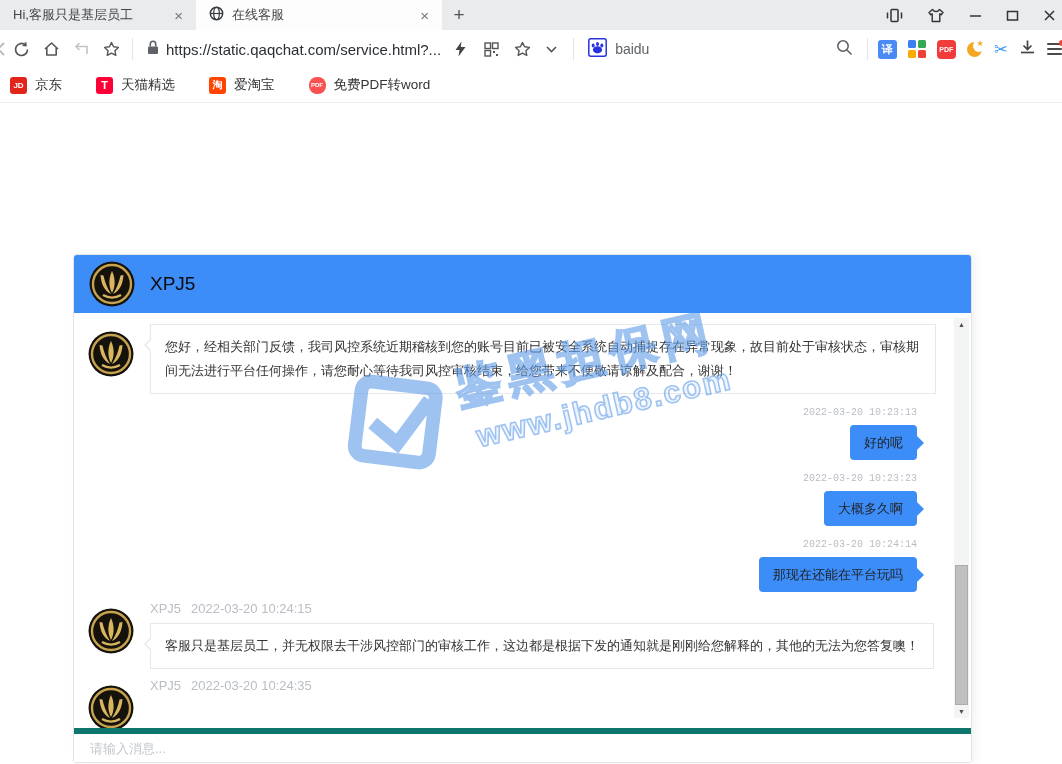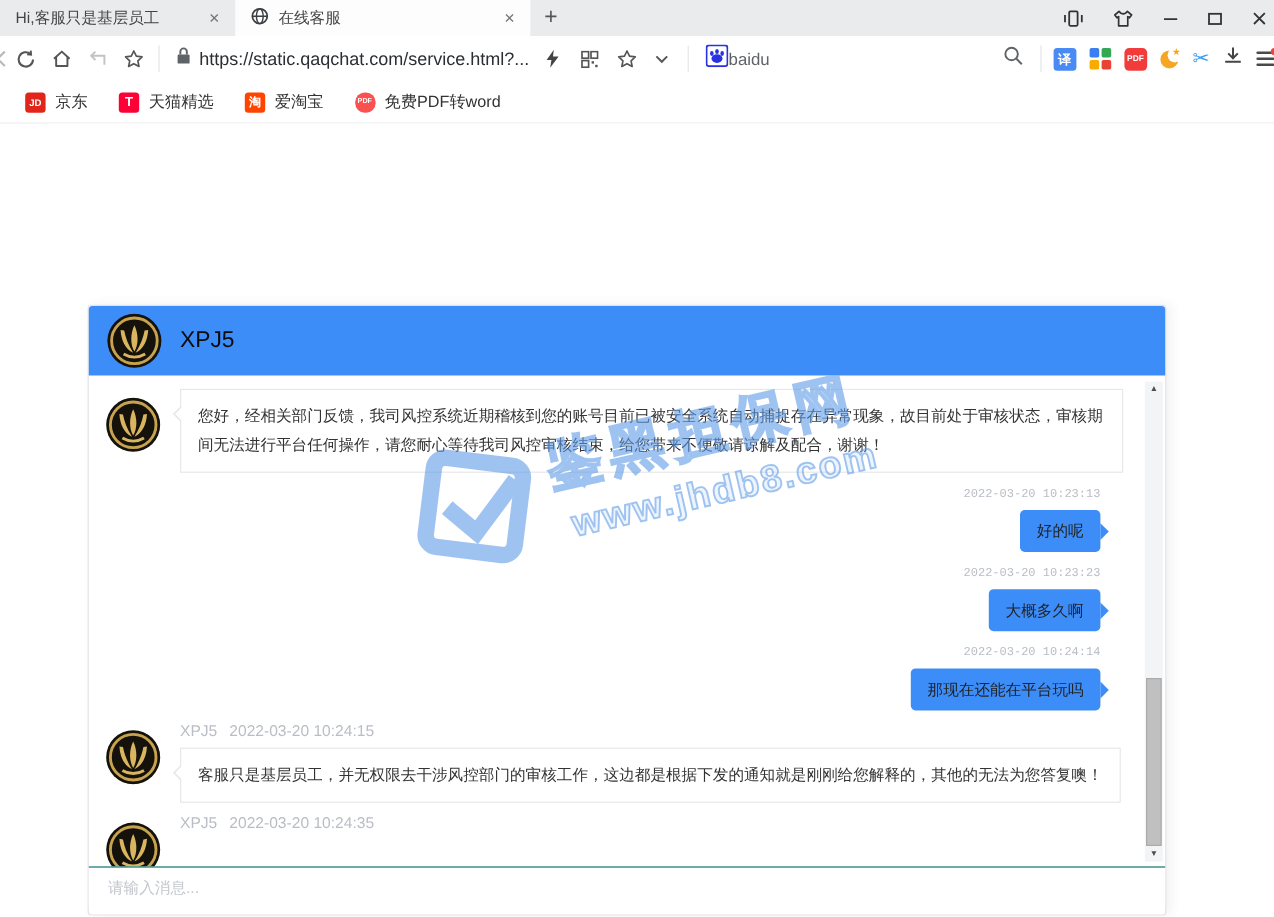--- a/index.html
+++ b/index.html
@@ -17,40 +17,40 @@
   .winctl { display:flex; align-items:center; gap:24px; padding:0 6px 0 0; }
   .winctl svg { display:block; }
 
   
   .navbar { height:38px; background:#fff; display:flex; align-items:center; padding:0 0 0 0; }
   .nav-icon { display:flex; align-items:center; justify-content:center; width:30px; height:30px; color:#5f6368; font-size:17px; }
   .nav-icon svg { display:block; }
   .vsep { width:1px; height:22px; background:#e3e5e7; margin:0 6px; }
   .urlbox { display:flex; align-items:center; gap:7px; padding:0 6px 0 8px; min-width:330px; }
   .url-text { font-size:15px; color:#2b2f33; white-space:nowrap; }
-  .searchbox { flex:1; display:flex; align-items:center; padding:0 8px; }
+  .searchbox { flex:1; display:flex; align-items:center; gap:8px; padding:0 8px; }
   .search-text { font-size:14px; color:#5f6368; flex:1; }
   .icon-sq { width:19px; height:19px; border-radius:3px; display:flex; align-items:center; justify-content:center; color:#fff; font-weight:bold; }
   .translate { background:#4a8af4; font-size:11px; }
   .extgrid { display:grid; grid-template-columns:8px 8px; grid-template-rows:8px 8px; gap:2px; }
   .extgrid i { display:block; border-radius:1.5px; }
   .pdf-tool { background:#f23c3c; font-size:7px; border-radius:4px; }
   .moon { position:relative; width:16px; height:16px; }
   .moon .disc { position:absolute; width:15px; height:15px; border-radius:50%; background:#f5a623; left:0; top:1px; }
   .moon .cut { position:absolute; width:12px; height:12px; border-radius:50%; background:#fff; left:6px; top:-1px; }
   .moon .star { position:absolute; right:-1px; top:-2px; color:#f5a623; font-size:8px; }
   .scissors { color:#3b9cf5; font-size:17px; }
   .menu-lines { position:relative; width:15px; height:12px; }
   .menu-lines i { position:absolute; left:0; right:0; height:2px; background:#4a4a4a; border-radius:1px; }
   .menu-lines i:nth-child(1){top:0} .menu-lines i:nth-child(2){top:5px} .menu-lines i:nth-child(3){top:10px}
   .menu-dot { position:absolute; right:-3px; top:-3px; width:6px; height:6px; border-radius:50%; background:#f44336; }
   .toolgroup { display:flex; align-items:center; gap:11px; padding:0 0 0 4px; }
 
   
-  .bookmarks { height:35px; background:#fff; border-bottom:1px solid #efefef; display:flex; align-items:center; padding-left:21px; gap:26px; }
+  .bookmarks { height:35px; background:#fff; border-bottom:1px solid #efefef; display:flex; align-items:center; padding-left:10px; gap:34px; }
   .bm { display:flex; align-items:center; gap:8px; font-size:13.5px; color:#333; cursor:pointer; }
   .bm-ico { width:17px; height:17px; border-radius:3px; color:#fff; font-weight:bold; display:flex; align-items:center; justify-content:center; }
   .bm-jd { background:#e1251b; font-size:8px; }
   .bm-tmall { background:#ff0036; font-size:11px; }
   .bm-tb { background:#ff4400; font-size:10px; }
   .bm-pdf { background:#fa5050; border-radius:8px; font-size:6px; }
 
   
   .page { position:relative; width:1062px; height:660px; background:#fff;margin-left:40px; }
   .chat-panel { position:absolute; left:33px; top:151px; width:899px; height:509px;
@@ -90,21 +90,21 @@
   .wm-line2 { font-size:31px; font-weight:bold; letter-spacing:2px; color:rgba(95,156,232,0.18);
      -webkit-text-stroke:1.6px #5f9ce8; margin-top:2px; margin-left:10px; }
 
   
   .scrollbar { position:absolute; top:63px; right:2px; width:15px; height:400px; background:#f3f4f5; z-index:7; }
   .sb-btn { position:absolute; left:0; width:15px; height:13px; display:flex; align-items:center;
      justify-content:center; font-size:7px; color:#4e4e4e; }
   .sb-up { top:0; } .sb-down { bottom:0; }
   .sb-thumb { position:absolute; left:1px; width:13px; top:247px; height:140px; background:#c0c0c0; border:1px solid #ababab; }
 
-  .chat-input { position:absolute; left:0; right:0; bottom:6px; height:34px; border-top:1px solid #0f766e; background:#fff; }
+  .chat-input { position:absolute; left:0; right:0; bottom:0; height:34px; border-top:6px solid #0f766e; background:#fff; }
   .chat-input input { width:100%; height:100%; border:none; outline:none; padding:0 16px; font-size:13px;
      color:#333; font-family:inherit; background:transparent; }
   .chat-input input::placeholder { color:#c3c7ce; }
 </style>
 </head>
 <body>
 
 <div class="tabbar">
   <div class="tab">
     <span class="title">Hi,客服只是基层员工</span>

